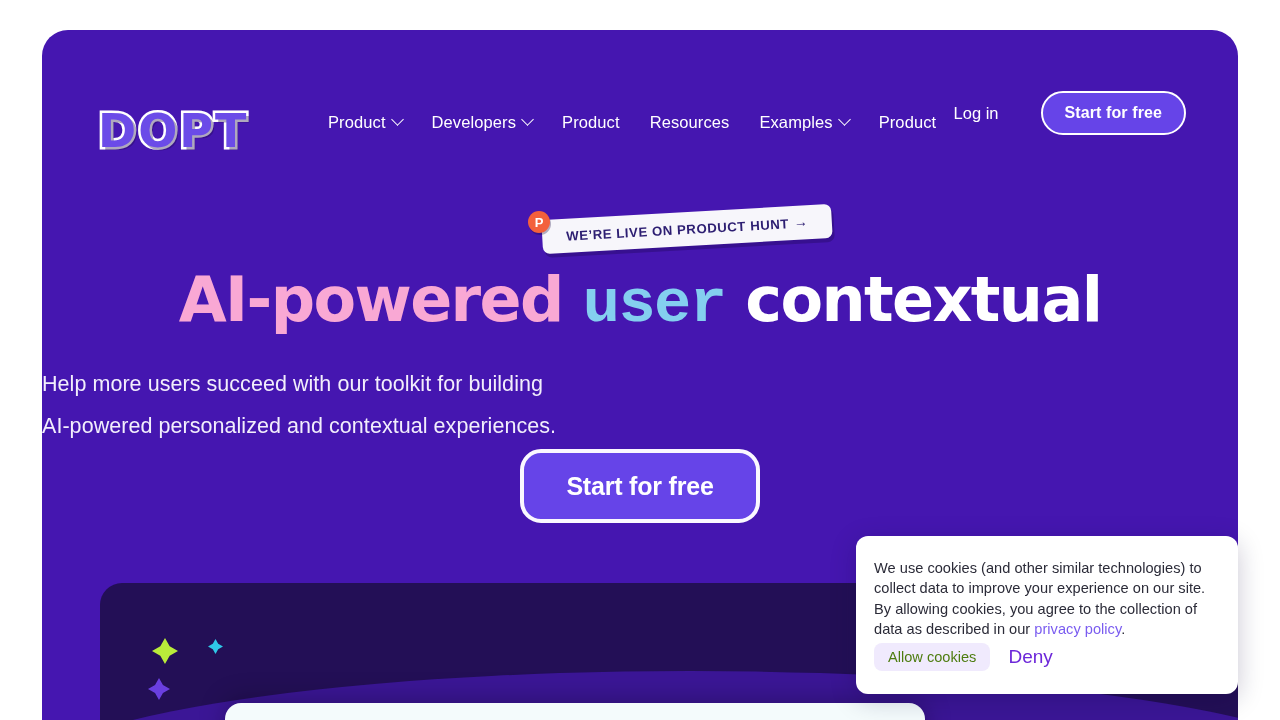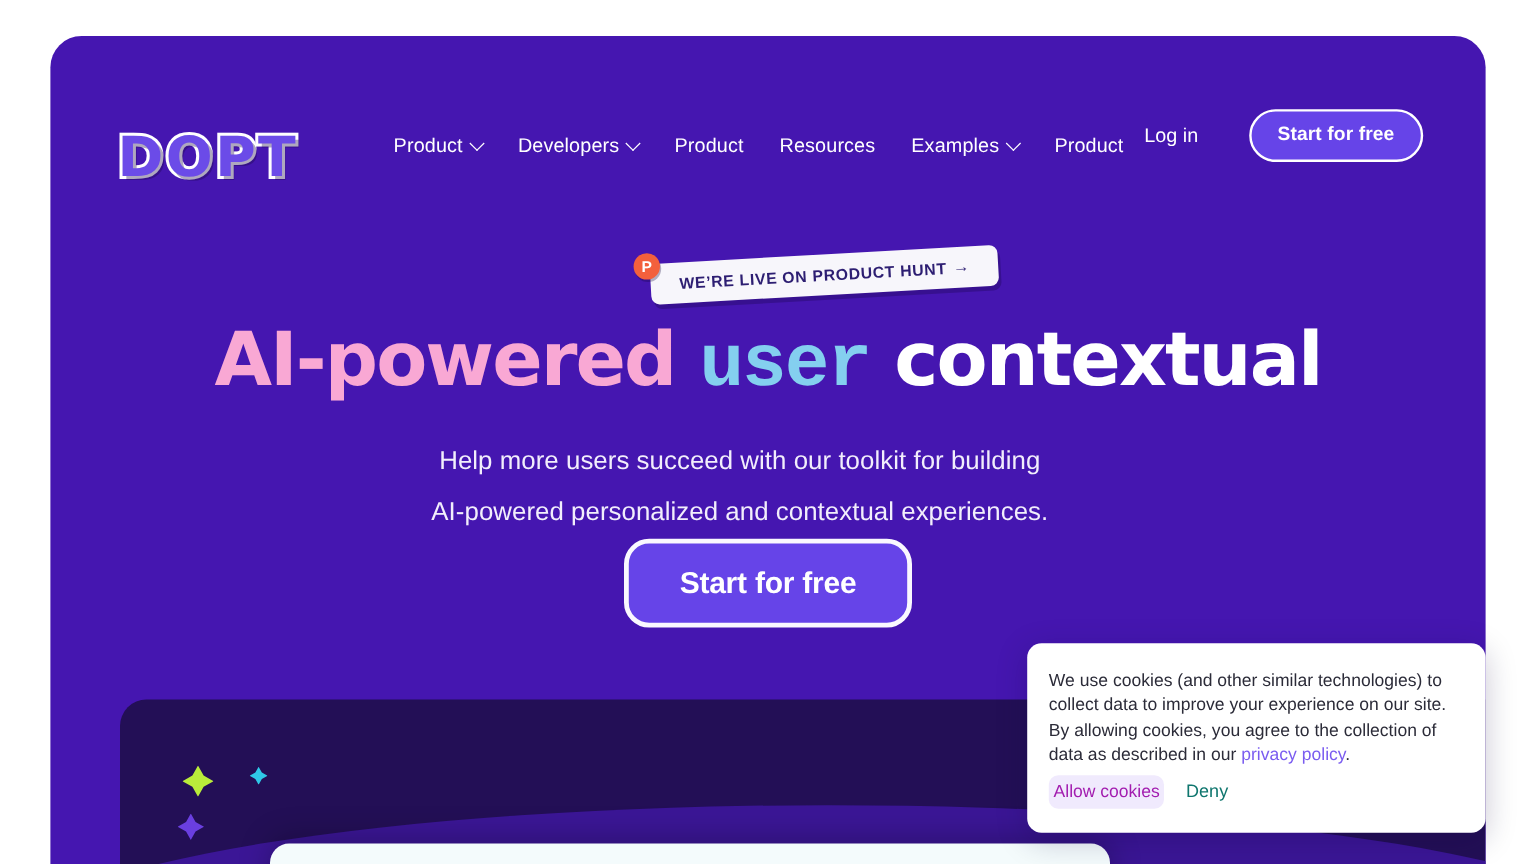--- a/index.html
+++ b/index.html
@@ -144,21 +144,21 @@
     white-space:nowrap;
   }
   .h-amber { color:#f9a8d4; }
   .h-blue  { color:#84CFEF;font-family:Liberation Mono, monospace; }
   .h-white { color:#ffffff; }
 
   
   .subhead {
     position:absolute;
     left:0; top:333px; width:1149px;
-    text-align:center;
+    text-align:left;
     color:#F2EEFC;
     font-size:21.5px;
     font-weight:400;
     line-height:42px;
     letter-spacing:0.05px;
   }
 
   
   .hero-cta {
     position:absolute;
@@ -239,31 +239,31 @@
   .cookie-link {
     color:#7A5CF0;
     cursor:pointer;
   }
   .cookie-btns {
     position:absolute; left:18px; bottom:20px;
     display:flex; align-items:center; gap:10px;
   }
   .btn-allow {
     background:#F0EAFD;
-    color:#a21caf;
+    color:#4d7c0f;
     font-size:14.6px;
     font-weight:400;
-    padding:6px 4px;
+    padding:6px 14px;
     border-radius:8px;
     cursor:pointer;
     white-space:nowrap;
   }
   .btn-deny {
-    color:#0f766e;
-    font-size:15px;
+    color:#6d28d9;
+    font-size:19px;
     padding:6px 8px;
     cursor:pointer;
   }
 </style>
 </head>
 <body>
 
 <div class="hero">
 
   <div class="nav">

